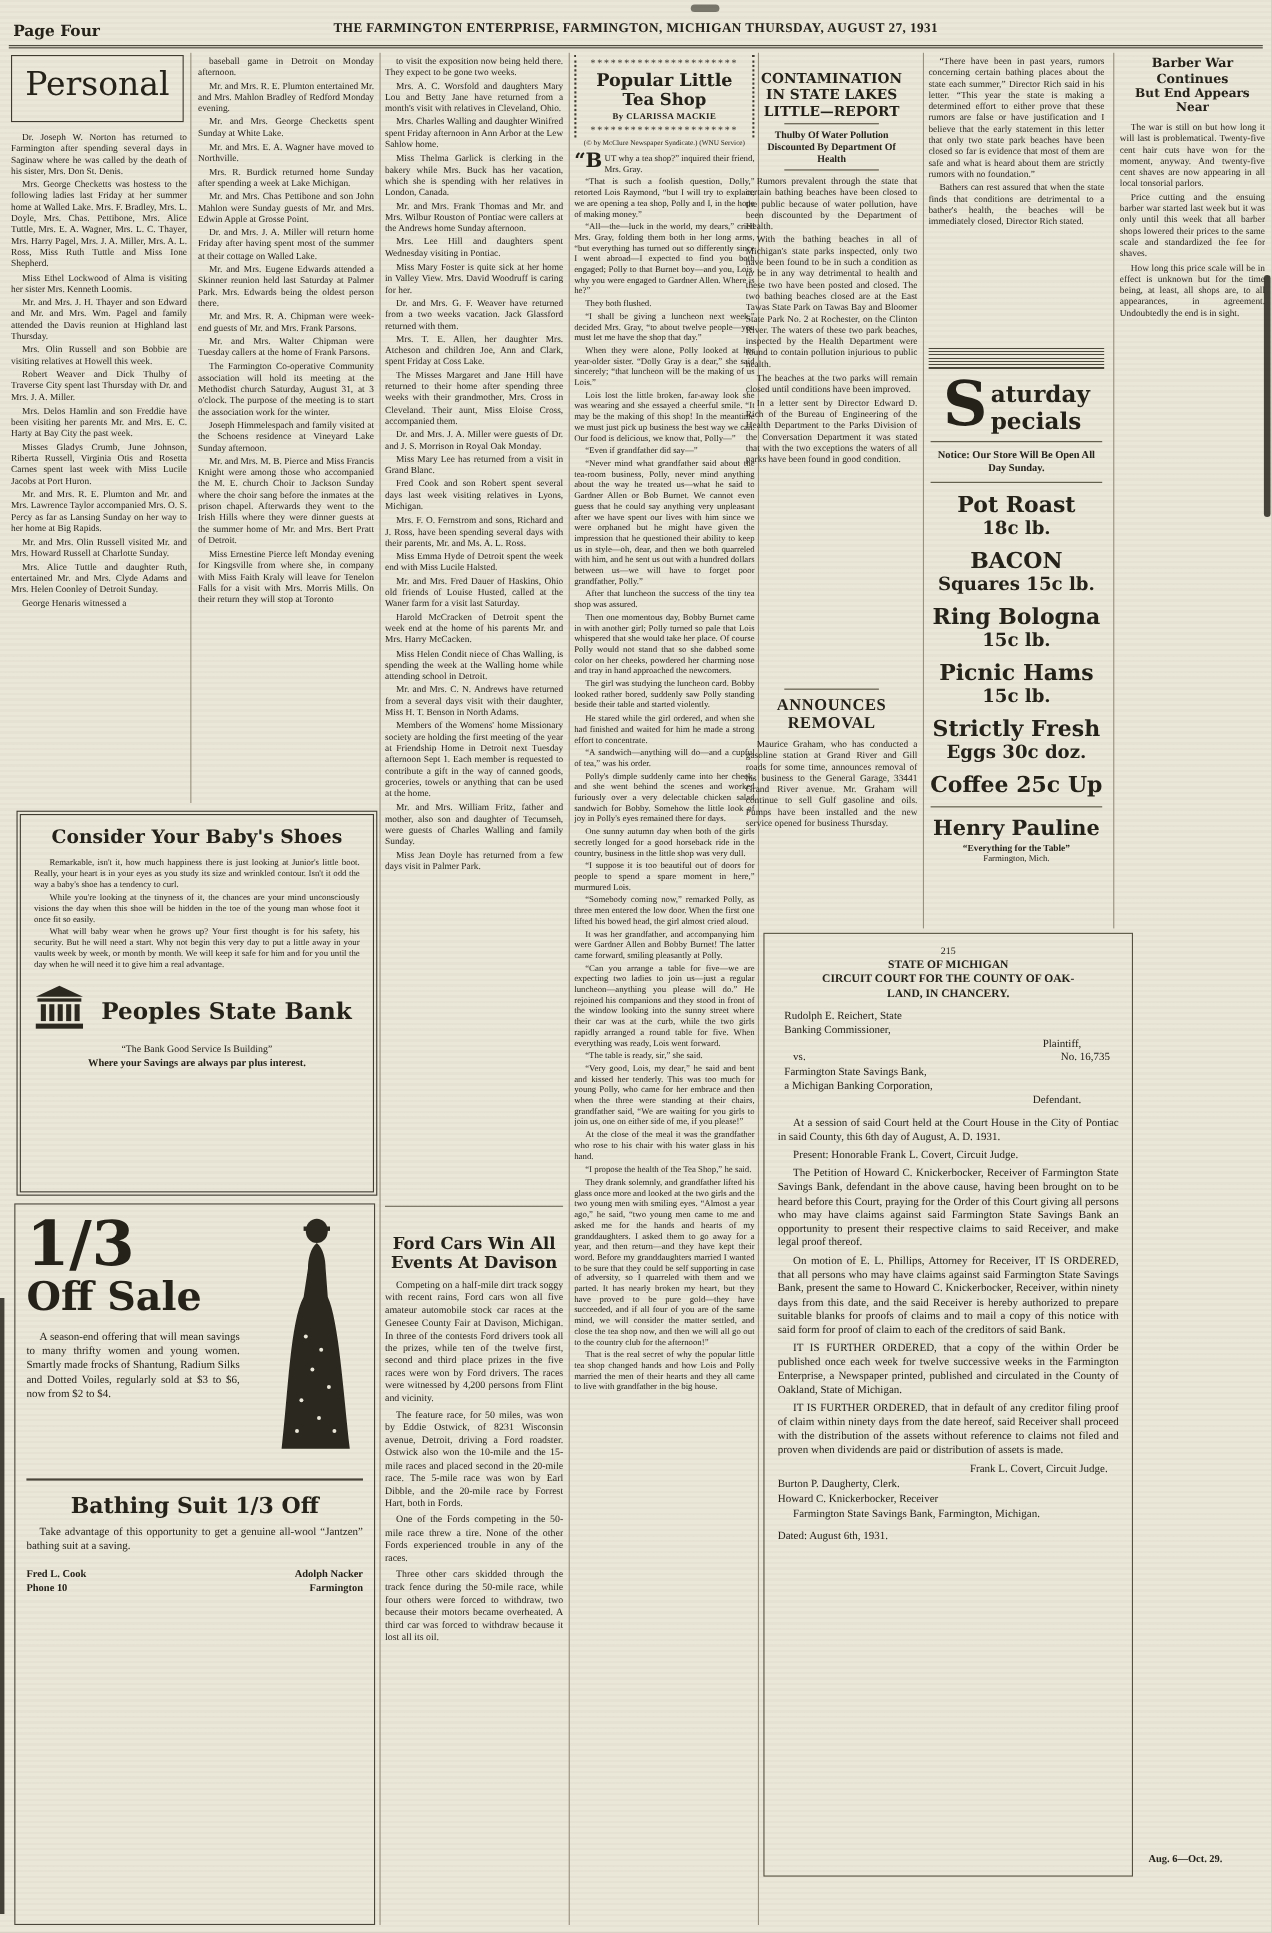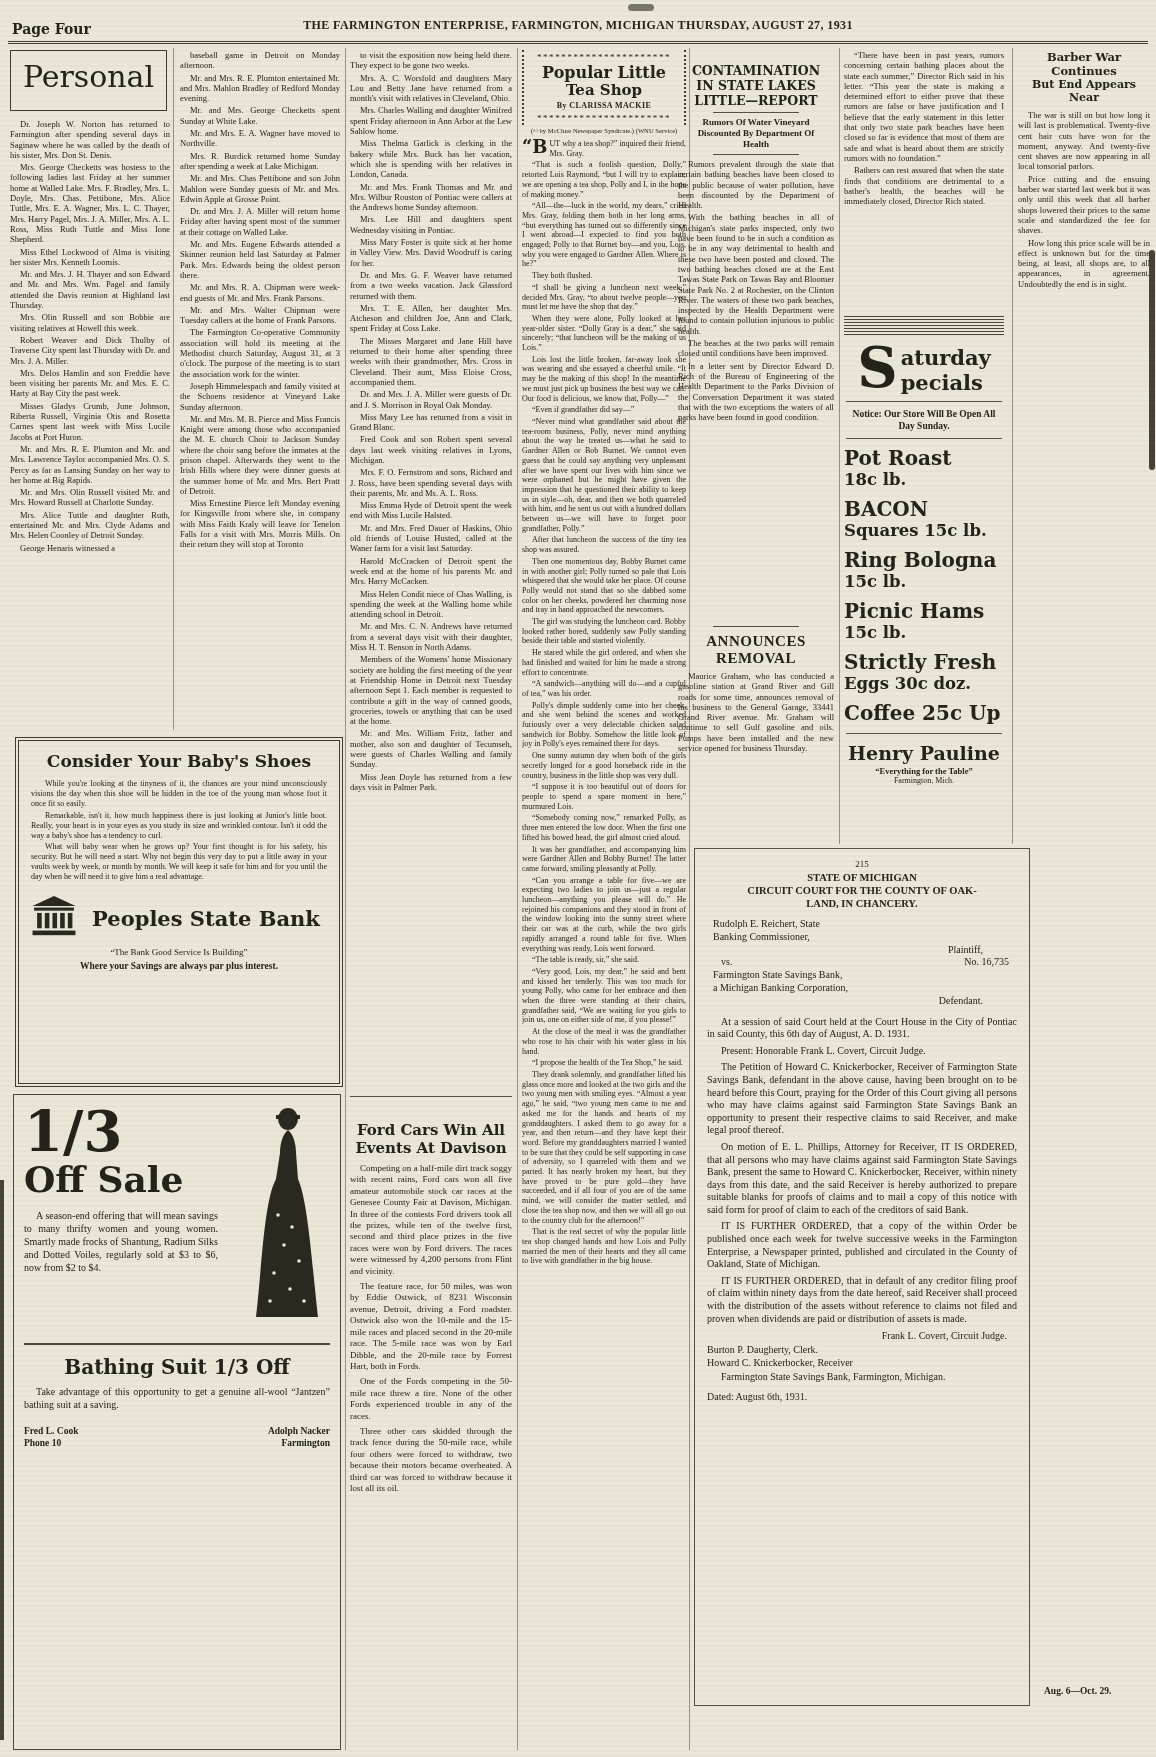--- a/index.html
+++ b/index.html
@@ -32,21 +32,21 @@
   .cont-deck{font-weight:bold;font-size:9px;text-align:center;margin:4px 8px;line-height:11px}
   .ann-h{font-weight:bold;font-size:15px;text-align:center;letter-spacing:.5px;margin:6px 0 4px}
   .barber-h1{font-family:"DejaVu Serif",serif;font-weight:bold;font-size:11.5px;text-align:center;line-height:14px}
   .barber-h2{font-family:"DejaVu Serif",serif;font-weight:bold;font-size:11px;text-align:center;line-height:13px;margin-bottom:6px}
   .hatch{height:20px;background:repeating-linear-gradient(#4a463a 0,#4a463a 1px,rgba(0,0,0,0) 1px,rgba(0,0,0,0) 3px);margin-bottom:6px}
   .sat-logo{display:flex;align-items:flex-start;justify-content:center;gap:3px}
   .bigS{font-family:"DejaVu Serif",serif;font-size:56px;line-height:50px;font-weight:bold}
   .sat-words{display:flex;flex-direction:column;font-family:"DejaVu Serif",serif;font-weight:bold;font-size:21px;line-height:25px;padding-top:3px}
   .sp-rule{border-top:1px solid #55503f;margin:6px 2px}
   .notice{font-weight:bold;font-size:9.5px;text-align:center;line-height:12px;padding:0 6px}
-  .sp-item{text-align:left;margin:8px 0}
+  .sp-item{text-align:center;margin:8px 0}
   .sp-l1{font-family:"DejaVu Serif",serif;font-weight:bold;font-size:20px;line-height:23px}
   .sp-l2{font-family:"DejaVu Serif",serif;font-weight:bold;font-size:16.5px;line-height:20px}
   .store{text-align:center;margin-top:8px}
   .store-name{font-family:"DejaVu Serif",serif;font-weight:bold;font-size:19px;line-height:22px}
   .store-tag{font-weight:bold;font-size:8.5px;margin-top:2px}
   .store-loc{font-size:8px}
   .baby-ad{border:1px solid #3f3b30;outline:1px solid #3f3b30;outline-offset:2px;padding:10px 12px 8px}
   .baby-title{font-family:"DejaVu Serif",serif;font-weight:bold;font-size:17px;text-align:center;margin-bottom:8px}
   .baby-ad .bt p{font-size:8px;line-height:9.9px;text-indent:14px}
   .bank-row{display:flex;align-items:center;gap:8px;margin-top:12px}
@@ -126,22 +126,22 @@
       <p>Mr. and Mrs. Walter Chipman were Tuesday callers at the home of Frank Parsons.</p>
       <p>The Farmington Co-operative Community association will hold its meeting at the Methodist church Saturday, August 31, at 3 o'clock. The purpose of the meeting is to start the association work for the winter.</p>
       <p>Joseph Himmelespach and family visited at the Schoens residence at Vineyard Lake Sunday afternoon.</p>
       <p>Mr. and Mrs. M. B. Pierce and Miss Francis Knight were among those who accompanied the M. E. church Choir to Jackson Sunday where the choir sang before the inmates at the prison chapel. Afterwards they went to the Irish Hills where they were dinner guests at the summer home of Mr. and Mrs. Bert Pratt of Detroit.</p>
       <p>Miss Ernestine Pierce left Monday evening for Kingsville from where she, in company with Miss Faith Kraly will leave for Tenelon Falls for a visit with Mrs. Morris Mills. On their return they will stop at Toronto</p>
     </div>
 
   <div class="abs clip baby-ad" style="left:18px;top:740px;width:322px;height:344px">
     <div class="baby-title">Consider Your Baby's Shoes</div>
     <div class="bt">
+        <p>Remarkable, isn't it, how much happiness there is just looking at Junior's little boot. Really, your heart is in your eyes as you study its size and wrinkled contour. Isn't it odd the way a baby's shoe has a tendency to curl.</p>
         <p>While you're looking at the tinyness of it, the chances are your mind unconsciously visions the day when this shoe will be hidden in the toe of the young man whose foot it once fit so easily.</p>
-        <p>Remarkable, isn't it, how much happiness there is just looking at Junior's little boot. Really, your heart is in your eyes as you study its size and wrinkled contour. Isn't it odd the way a baby's shoe has a tendency to curl.</p>
         <p>What will baby wear when he grows up? Your first thought is for his safety, his security. But he will need a start. Why not begin this very day to put a little away in your vaults week by week, or month by month. We will keep it safe for him and for you until the day when he will need it to give him a real advantage.</p>
       </div>
     <div class="bank-row">
       <span>
         <svg width="46" height="44" viewBox="0 0 60 56">
           <polygon points="30,2 58,15 2,15" fill="#2b2820"></polygon>
           <rect x="4" y="17" width="52" height="4" fill="#2b2820"></rect>
           <rect x="8" y="24" width="6" height="20" fill="#2b2820"></rect>
           <rect x="18" y="24" width="6" height="20" fill="#2b2820"></rect>
           <rect x="28" y="24" width="6" height="20" fill="#2b2820"></rect>
@@ -250,21 +250,21 @@
     </div>
   </div>
 
   <div class="abs clip" style="left:678px;top:63px;width:156px;height:566px">
     <div class="cont-h">
       <div>CONTAMINATION</div>
       <div>IN STATE LAKES</div>
       <div>LITTLE—REPORT</div>
     </div>
     <div class="mini-rule"></div>
-    <div class="cont-deck">Rumors Of Water Vineyard Discounted By Department Of Health</div>
+    <div class="cont-deck">Thulby Of Water Pollution Discounted By Department Of Health</div>
     <div class="mini-rule"></div>
     <div class="bt">
         <p>Rumors prevalent through the state that certain bathing beaches have been closed to the public because of water pollution, have been discounted by the Department of Health.</p>
         <p>With the bathing beaches in all of Michigan's state parks inspected, only two have been found to be in such a condition as to be in any way detrimental to health and these two have been posted and closed. The two bathing beaches closed are at the East Tawas State Park on Tawas Bay and Bloomer State Park No. 2 at Rochester, on the Clinton River. The waters of these two park beaches, inspected by the Health Department were found to contain pollution injurious to public health.</p>
         <p>The beaches at the two parks will remain closed until conditions have been improved.</p>
         <p>In a letter sent by Director Edward D. Rich of the Bureau of Engineering of the Health Department to the Parks Division of the Conversation Department it was stated that with the two exceptions the waters of all parks have been found in good condition.</p>
       </div>
   </div>
 
   <div class="abs clip" style="left:678px;top:622px;width:156px;height:222px">

